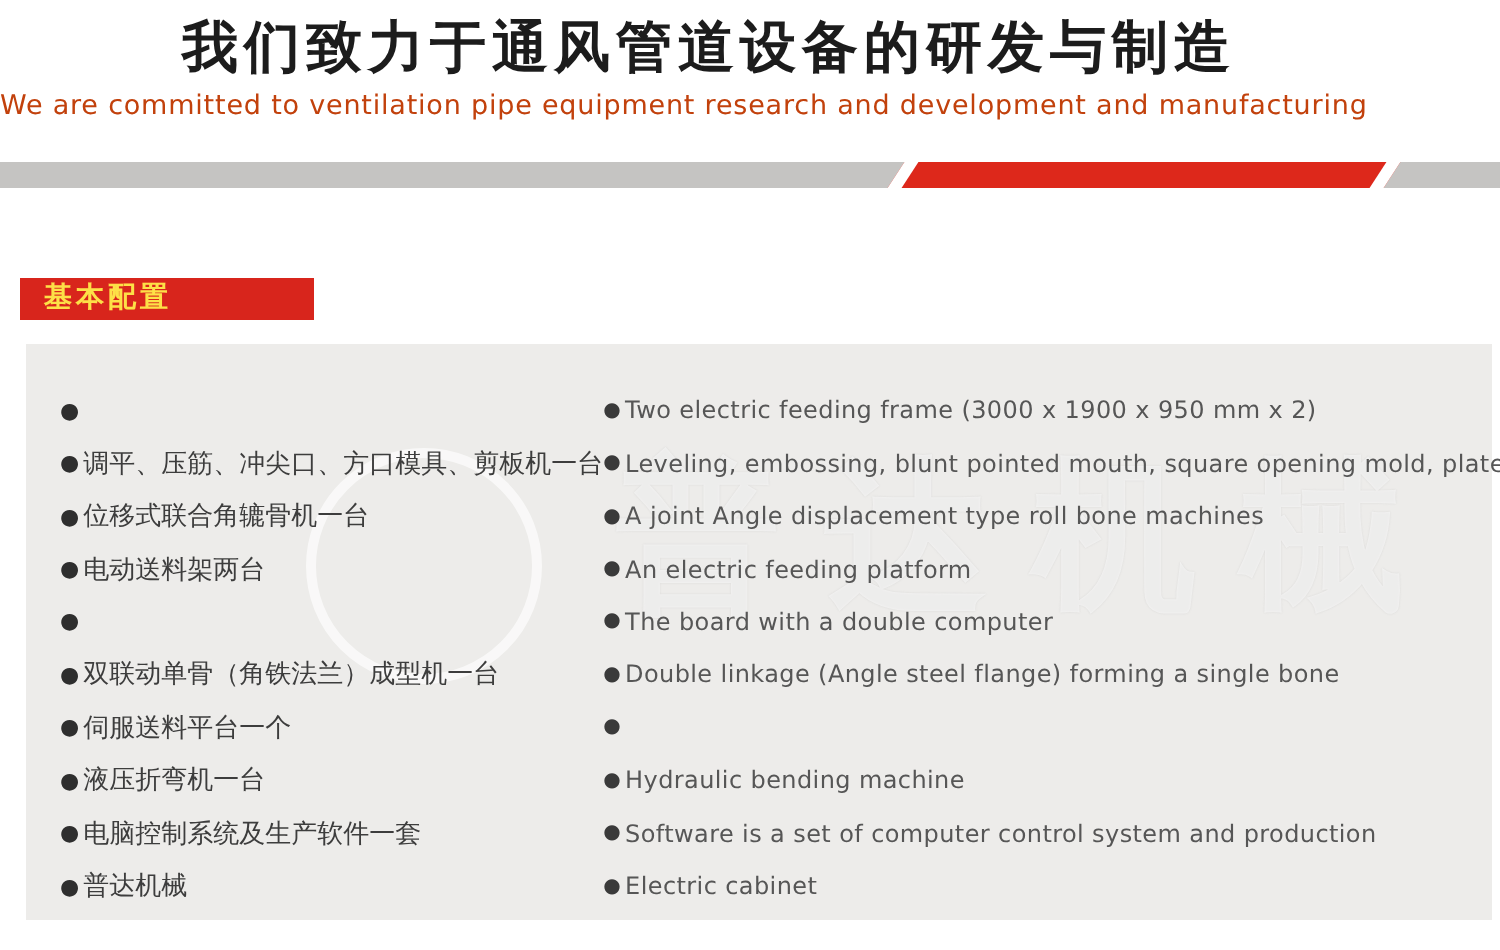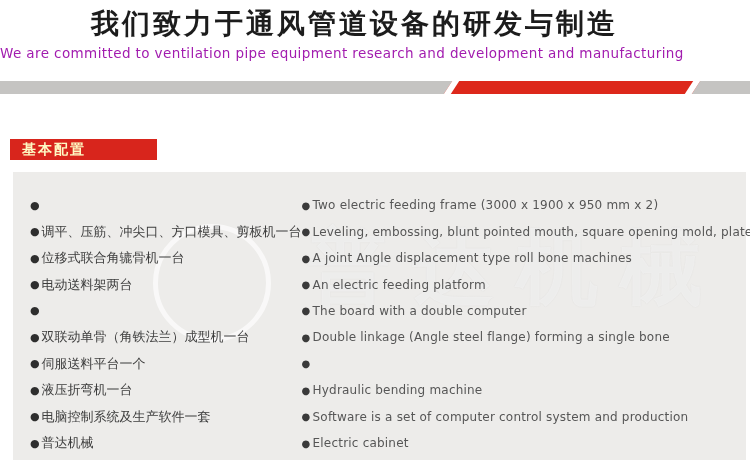--- a/index.html
+++ b/index.html
@@ -17,21 +17,21 @@
   .header-title {
     position:absolute; top:5px; right:8px; left:0;
     text-align:right;
     font-size:28px; font-weight:bold; color:#1c1c1c;
     letter-spacing:3px;
     white-space:nowrap;
   }
   .header-subtitle {
     position:absolute; top:45px; right:8px; left:0;
     text-align:right;
-    font-size:13.5px; color:#a21caf;
+    font-size:13.5px; color:#c2410c;
     letter-spacing:0.4px;
     white-space:nowrap;
   }
 
   
   .ribbon {
     position:absolute; top:81px; left:0;
     width:750px; height:13px;
     background:#c5c4c2;
   }
@@ -42,21 +42,21 @@
     border-left:7px solid #ffffff;
     border-right:7px solid #ffffff;
     transform:skewX(-33deg);
   }
 
   
   .section-label {
     position:absolute; top:139px; left:10px;
     width:147px; height:21px;
     background:#d8251c;
-    color:#fef9c3;
+    color:#fde047;
     font-size:14px; font-weight:bold;
     letter-spacing:2px;
     line-height:21px;
     padding-left:12px;
   }
 
   
   .panel {
     position:absolute; top:172px; left:13px;
     width:733px; height:288px;

